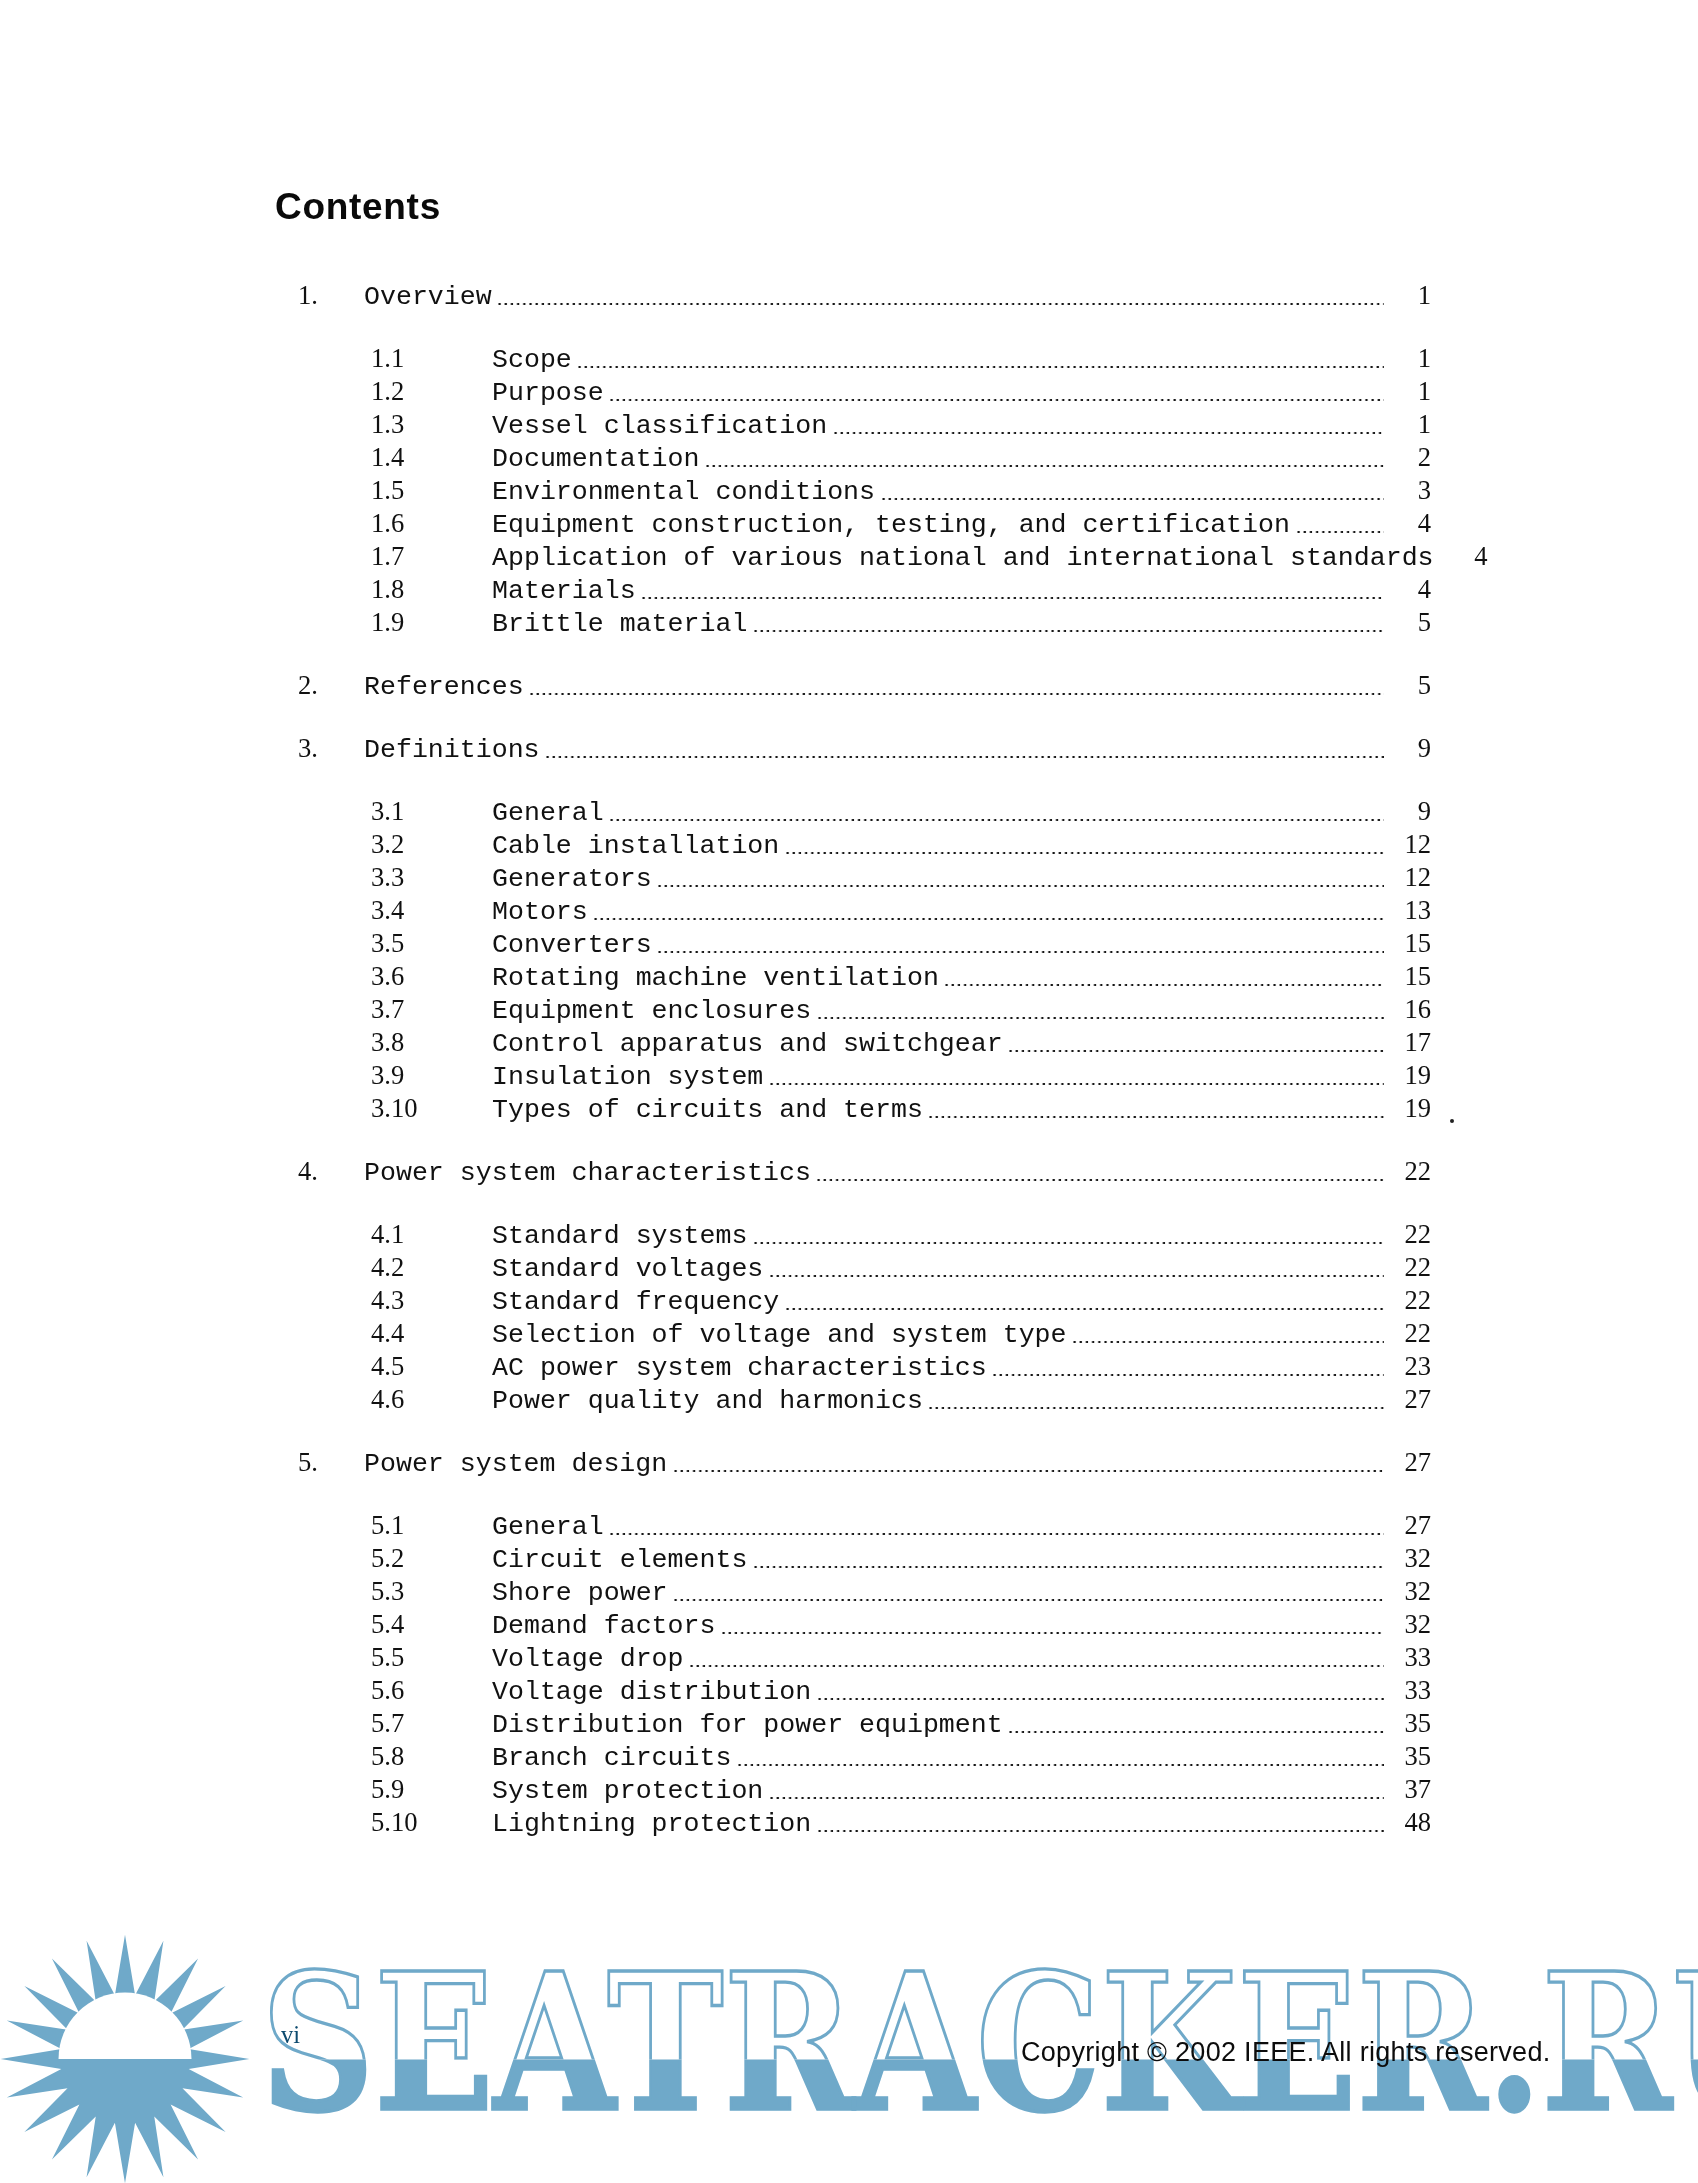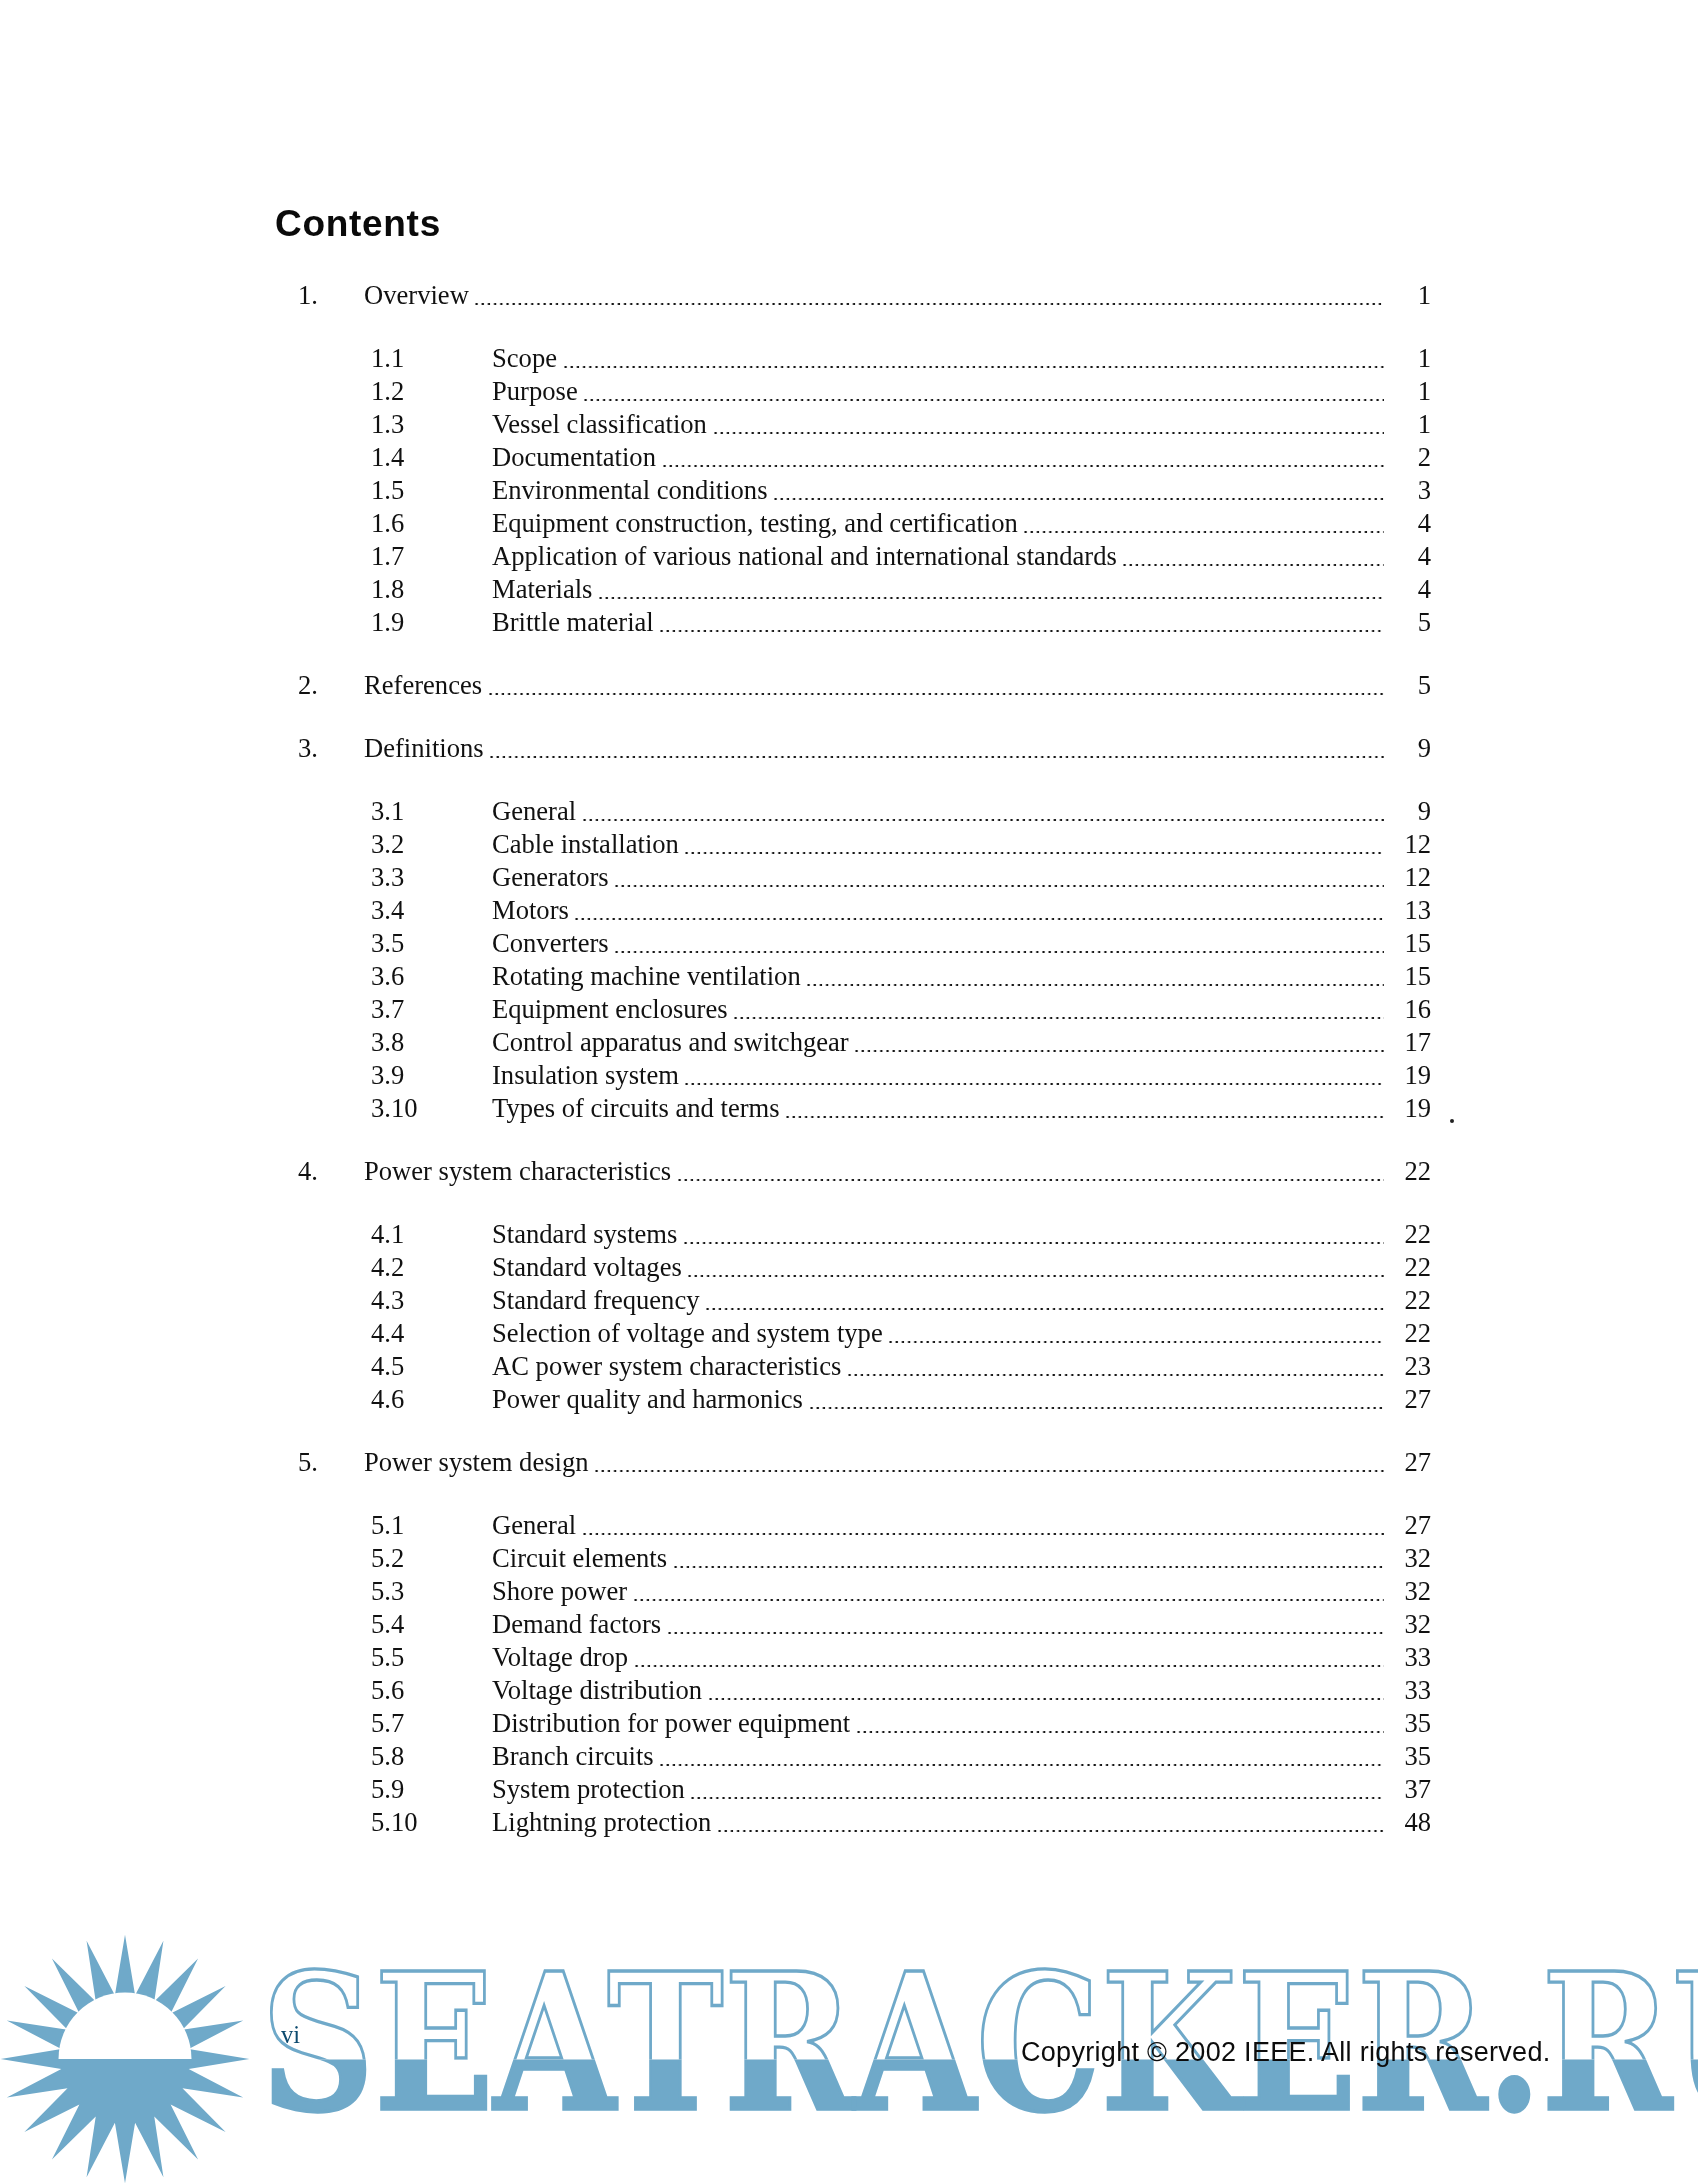--- a/index.html
+++ b/index.html
@@ -10,21 +10,21 @@
     background: #ffffff;
     overflow: hidden;
     font-family: "Liberation Serif", serif;
     color: #111;
   }
 
   
   .doc-title {
     position: absolute;
     left: 275px;
-    top: 203px;
+    top: 186px;
     margin: 0;
     font-family: "Liberation Sans", sans-serif;
     font-weight: bold;
     font-size: 37px;
     letter-spacing: 0.7px;
     color: #0a0a0a;
   }
 
   
   .toc {
@@ -40,21 +40,21 @@
     line-height: 33px;
     font-size: 26.6px;
     padding-right: 268px;
     white-space: nowrap;
   }
   .toc-row.l1 { padding-left: 298px; }
   .toc-row.l1 .num { width: 66px; flex: 0 0 auto; }
   .toc-row.l2 { padding-left: 371px; }
   .toc-row.l2 .num { width: 121px; flex: 0 0 auto; }
   .toc-row.gap { margin-top: 30px; }
-  .toc-row .title { flex: 0 0 auto; }
+  .toc-row .title { flex: 0 0 auto; font-family: Liberation Mono, monospace; }
   .toc-row .dots {
     flex: 1 1 auto;
     align-self: flex-end;
     height: 4px;
     margin: 0 5.3px 6px 6.6px;
     background-image: radial-gradient(circle at 1.7px 2px, #161616 1.2px, transparent 1.5px);
     background-size: 6.2px 4px;
     background-repeat: repeat-x;
     background-position: left bottom;
   }

